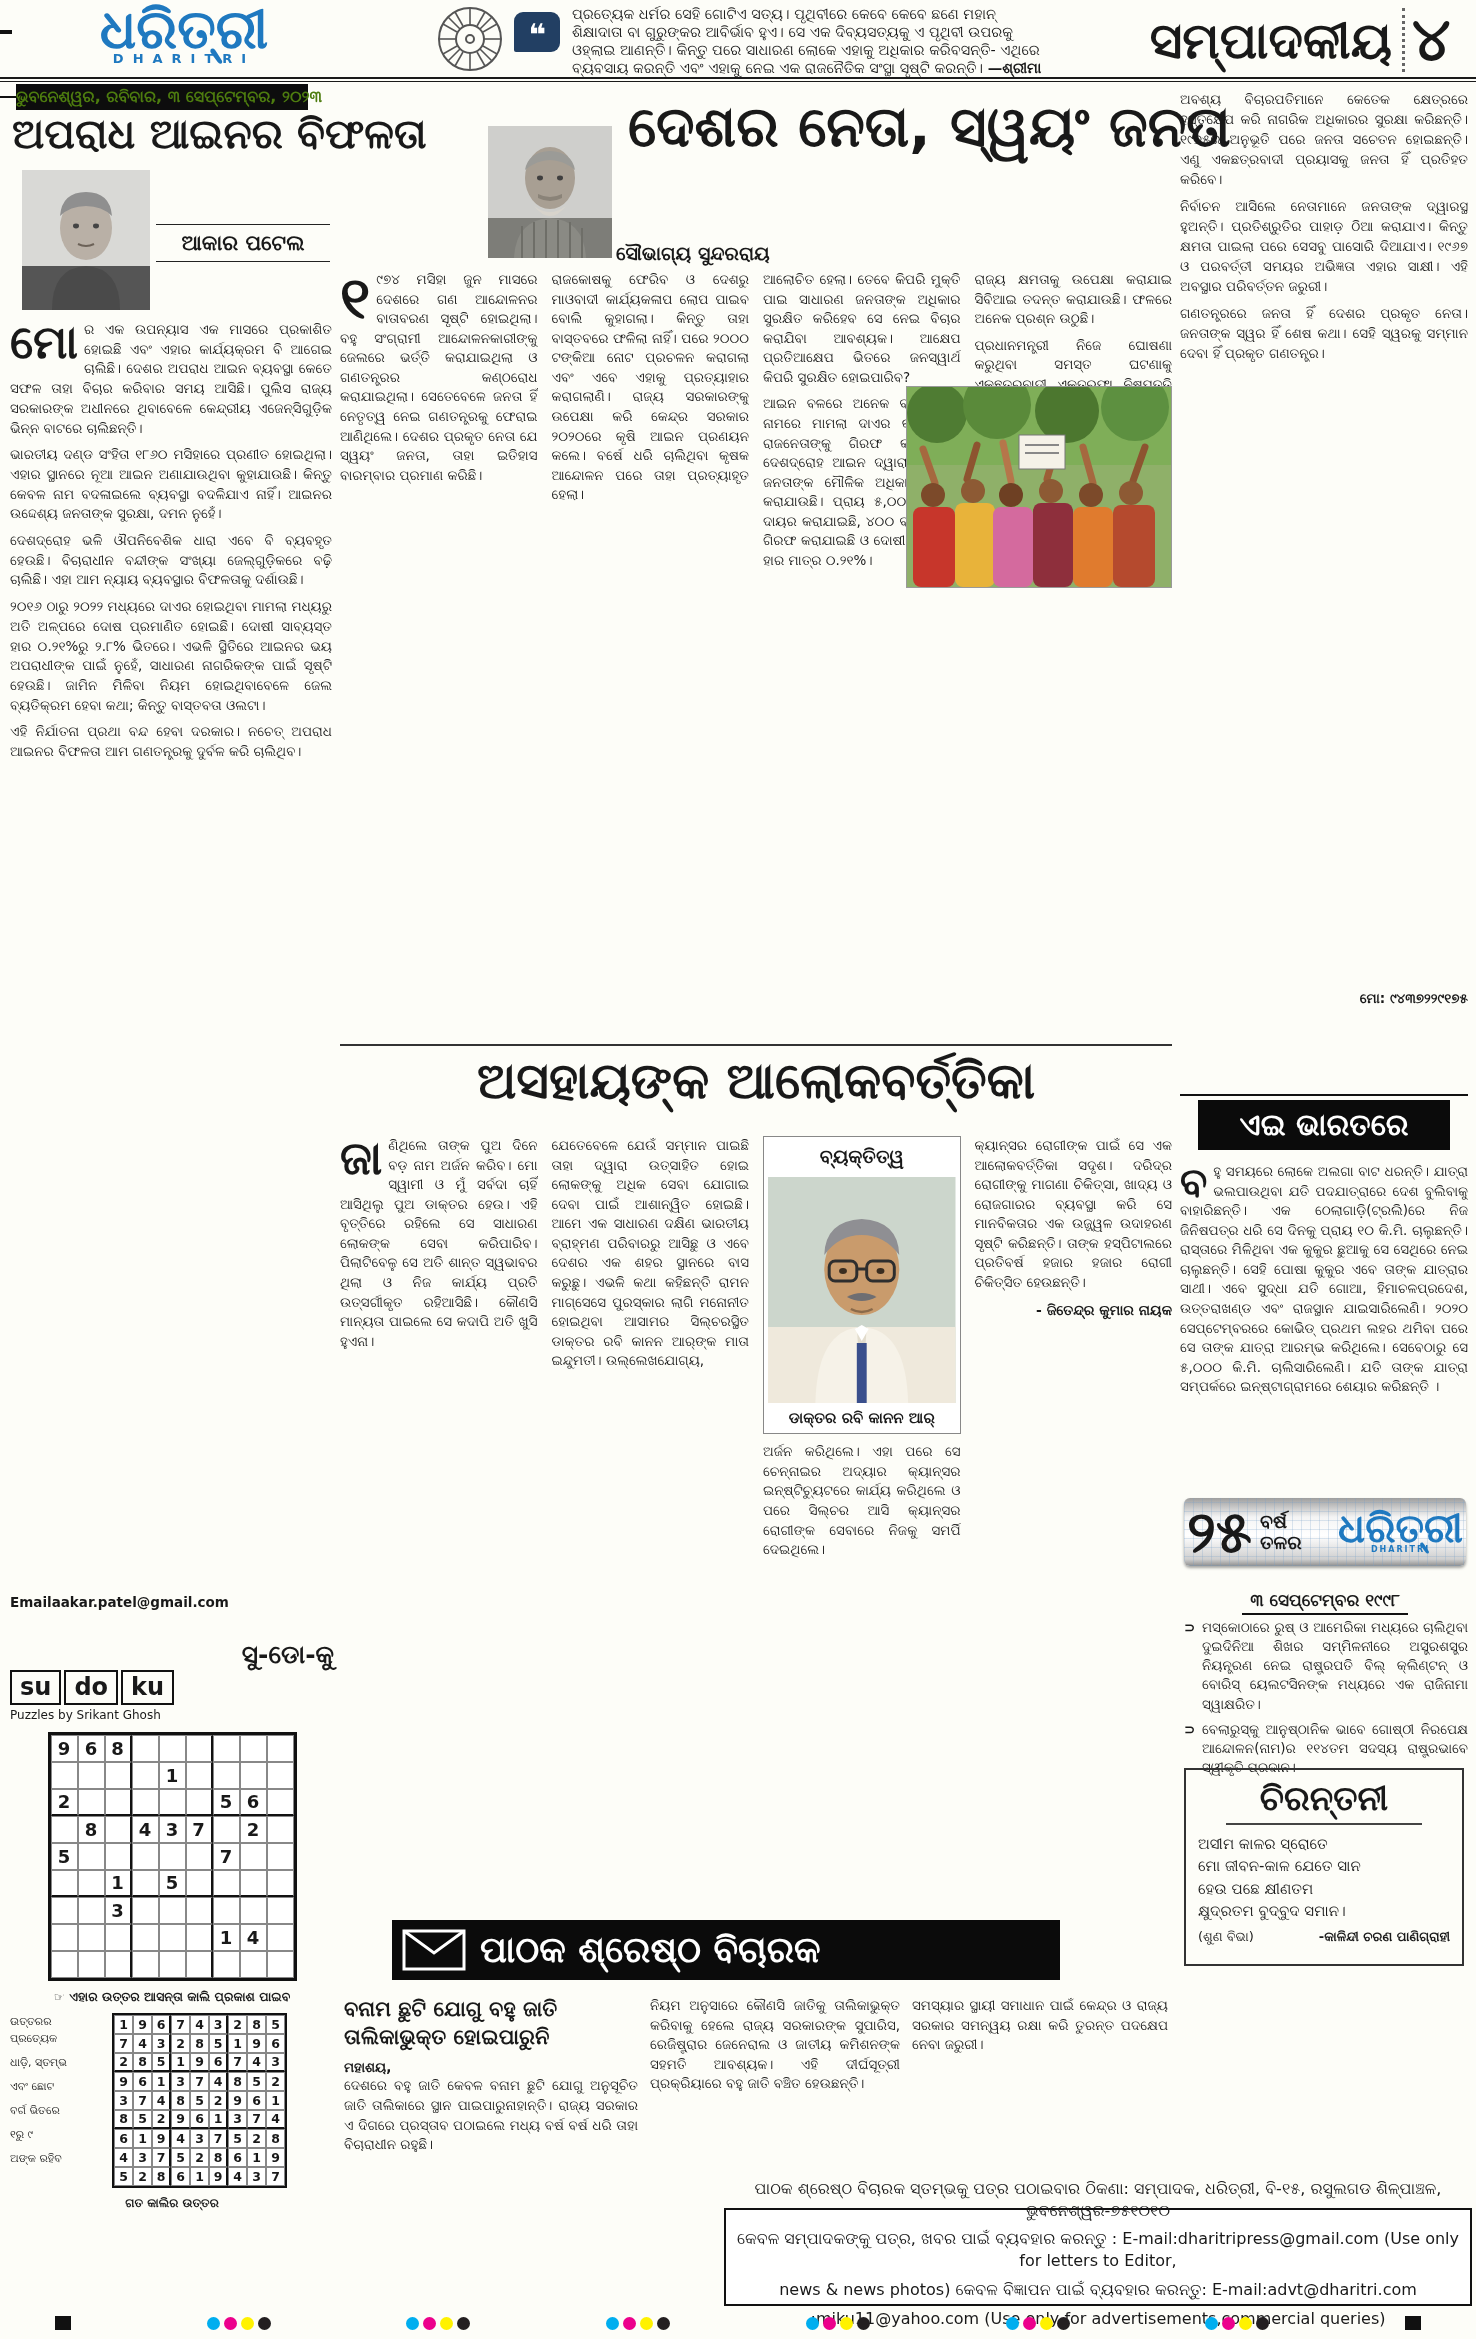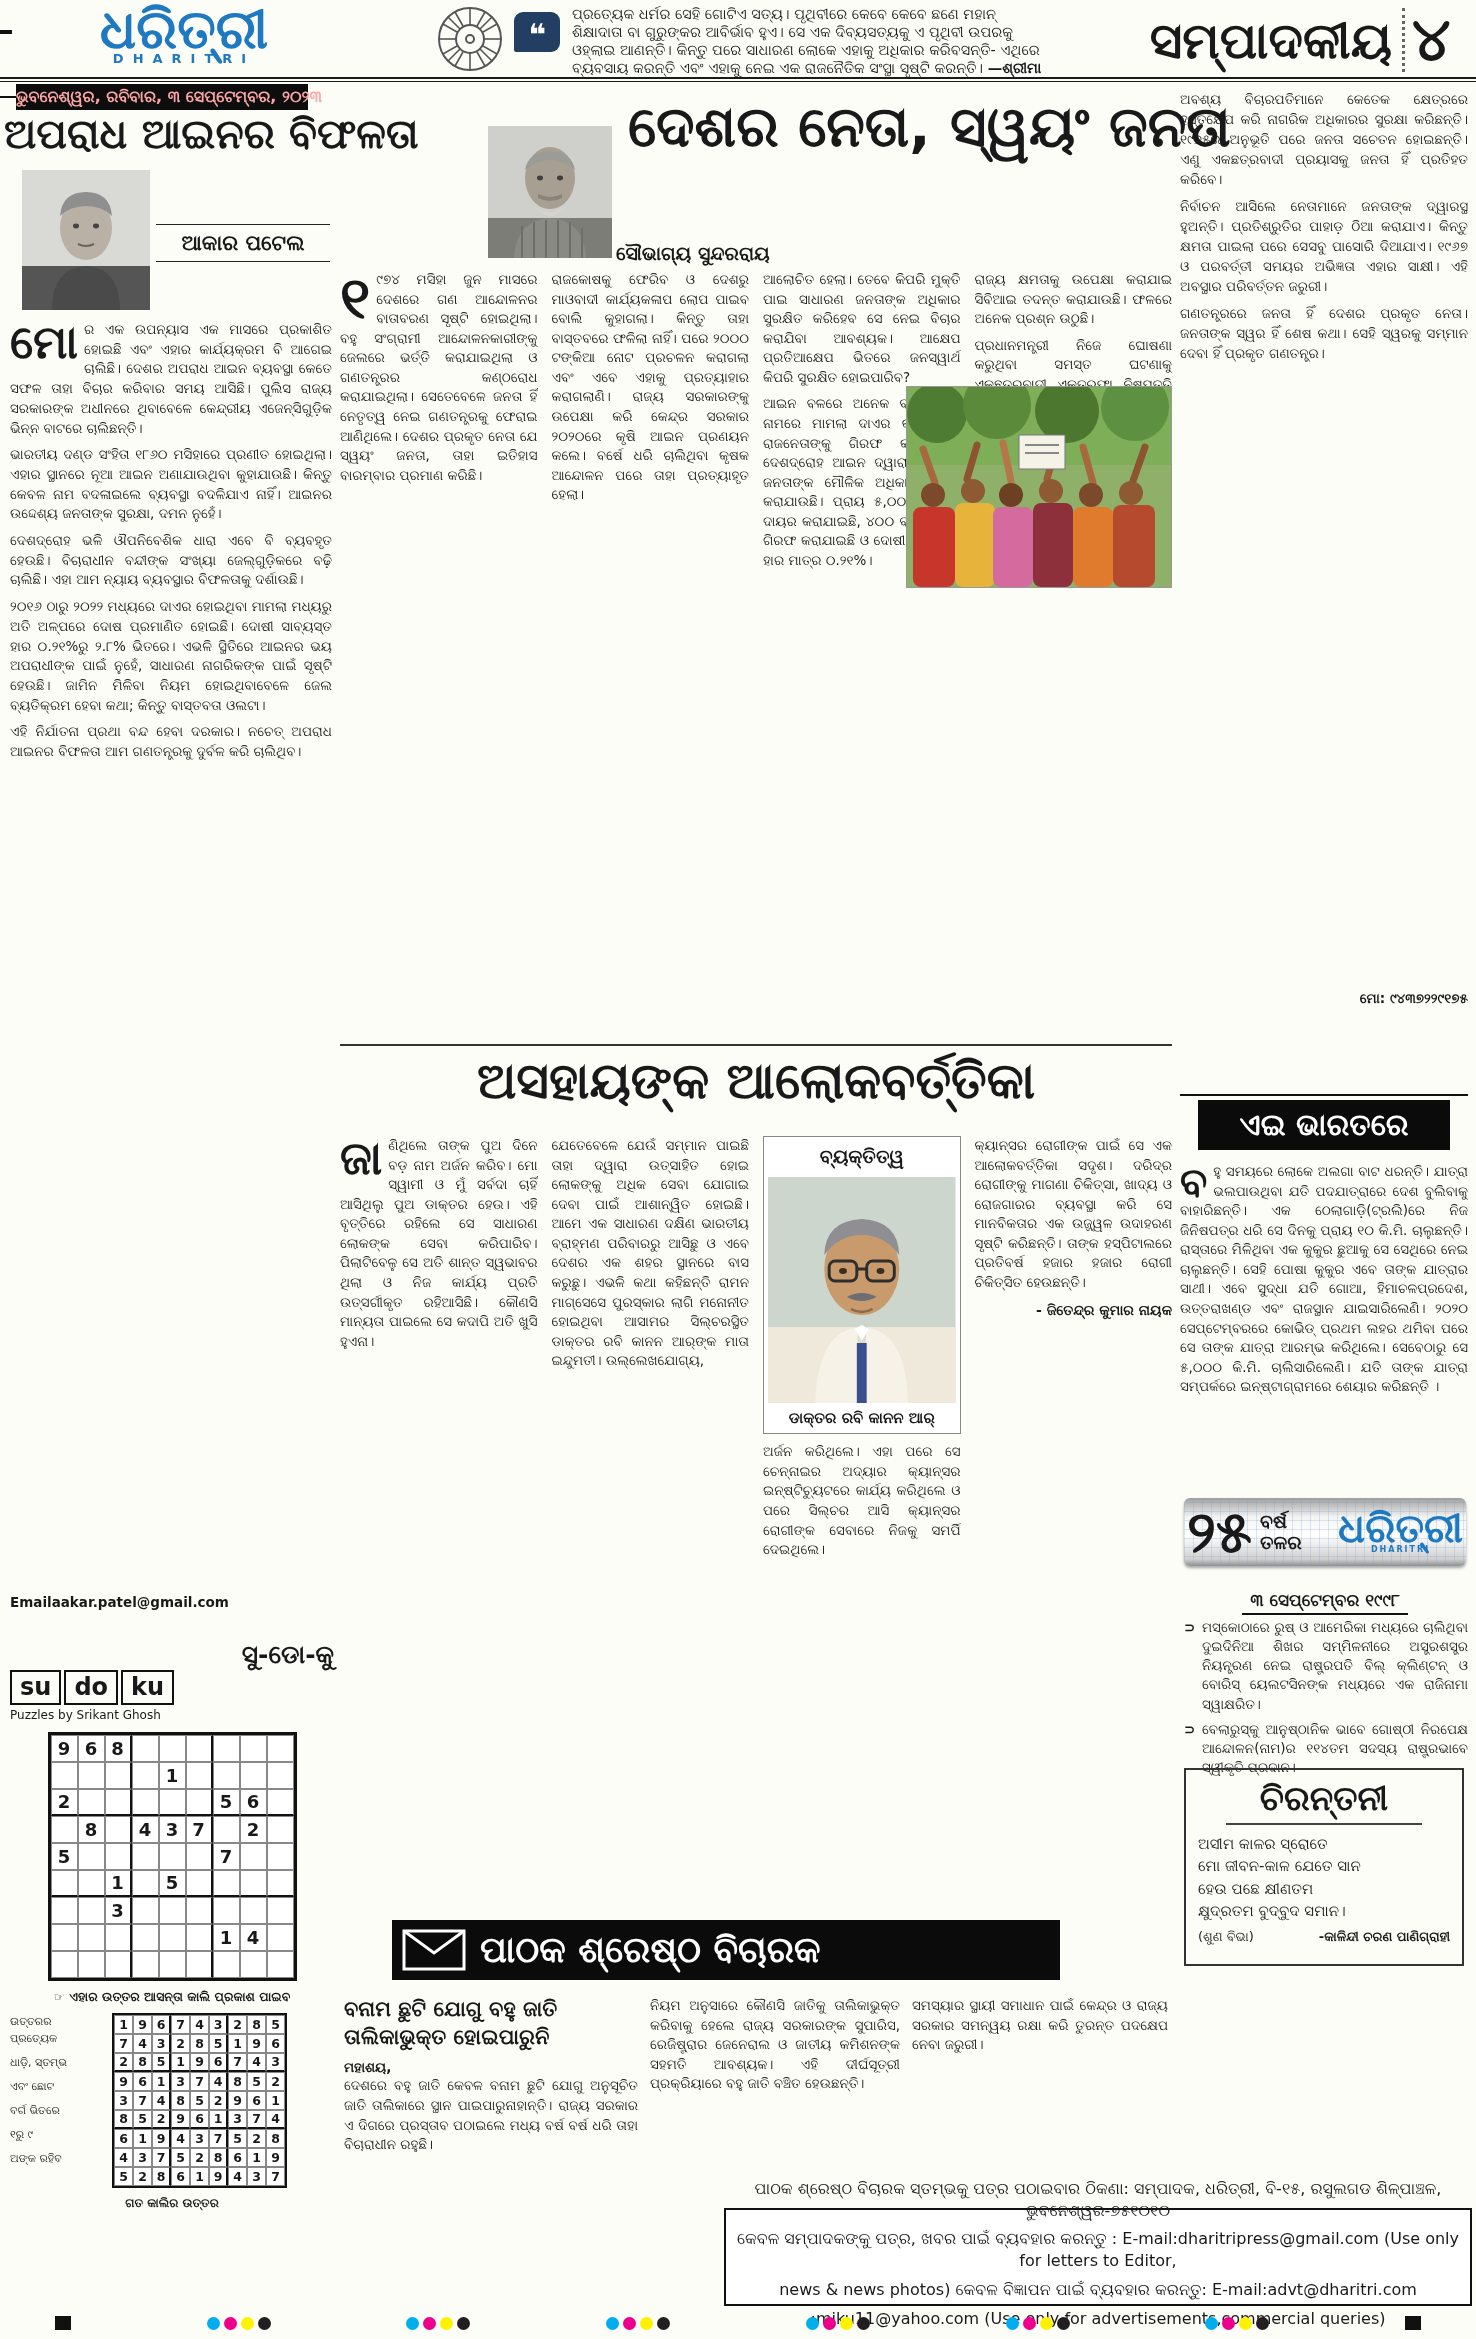--- a/index.html
+++ b/index.html
@@ -7,36 +7,36 @@
         font-family:"DejaVu Sans","Liberation Sans",sans-serif;overflow:hidden;margin:0 auto;}
   .abs{position:absolute;}
   .jus{text-align:justify;}
   p{margin:0 0 7px 0;}
 
   
   .corner-dash{left:0;top:30px;width:12px;height:4px;background:#111;}
   .logo-wrap{left:58px;top:2px;width:252px;text-align:center;}
   .logo-odia{font-size:54px;font-weight:800;color:#1f79c0;line-height:1.05;}
   .logo-latin{font-size:13px;font-weight:800;color:#1f79c0;letter-spacing:9px;margin-top:-8px;}
-  .dateline{left:16px;top:84px;width:292px;height:26px;background:#0d0d0d;color:#fca5a5;
+  .dateline{left:16px;top:84px;width:292px;height:26px;background:#0d0d0d;color:#4d7c0f;
             font-size:16px;font-weight:700;line-height:26px;white-space:nowrap;}
   .dateline-rule{left:0;top:96px;width:16px;height:2px;background:#111;}
   .wheel{left:436px;top:5px;width:68px;height:68px;}
   .quote-icon{left:514px;top:12px;width:46px;height:40px;background:#223f63;color:#fff;
               border-radius:9px 9px 9px 2px;font-size:30px;font-weight:900;text-align:center;line-height:46px;}
   .quote-text{left:572px;top:6px;width:470px;font-size:14.5px;line-height:1.24;font-weight:500;}
   .quote-attr{font-weight:800;}
   .section-title{left:1062px;top:12px;width:330px;font-size:50px;font-weight:800;text-align:right;white-space:nowrap;}
   .dotted-div{left:1402px;top:8px;height:64px;width:0;border-left:3px dotted #666;}
   .page-num{left:1412px;top:4px;font-size:60px;font-weight:800;}
   .rule-a{left:0;top:77px;width:1476px;height:2px;background:#1a1a1a;}
   .rule-b{left:0;top:81px;width:1476px;height:1px;background:#1a1a1a;}
 
   
-  .left-headline{left:4px;top:110px;width:424px;font-size:41px;font-weight:800;white-space:nowrap;}
+  .left-headline{left:12px;top:110px;width:424px;font-size:41px;font-weight:800;white-space:nowrap;}
   .author-photo{left:22px;top:170px;width:128px;height:140px;}
   .author-name{left:156px;top:224px;width:174px;text-align:center;font-size:21px;font-weight:800;
                border-top:1.5px solid #222;border-bottom:1.5px solid #222;padding:6px 0;}
   .left-body{left:10px;top:320px;width:322px;height:1230px;font-size:13.5px;line-height:1.46;}
   .dropcap{float:left;font-weight:800;line-height:.9;margin:2px 6px 0 0;}
   .dc-lg{font-size:46px;}
   .email-line{left:10px;top:1594px;width:322px;font-size:13.5px;font-weight:700;}
 
   
   .main-photo{left:488px;top:126px;width:124px;height:132px;}

